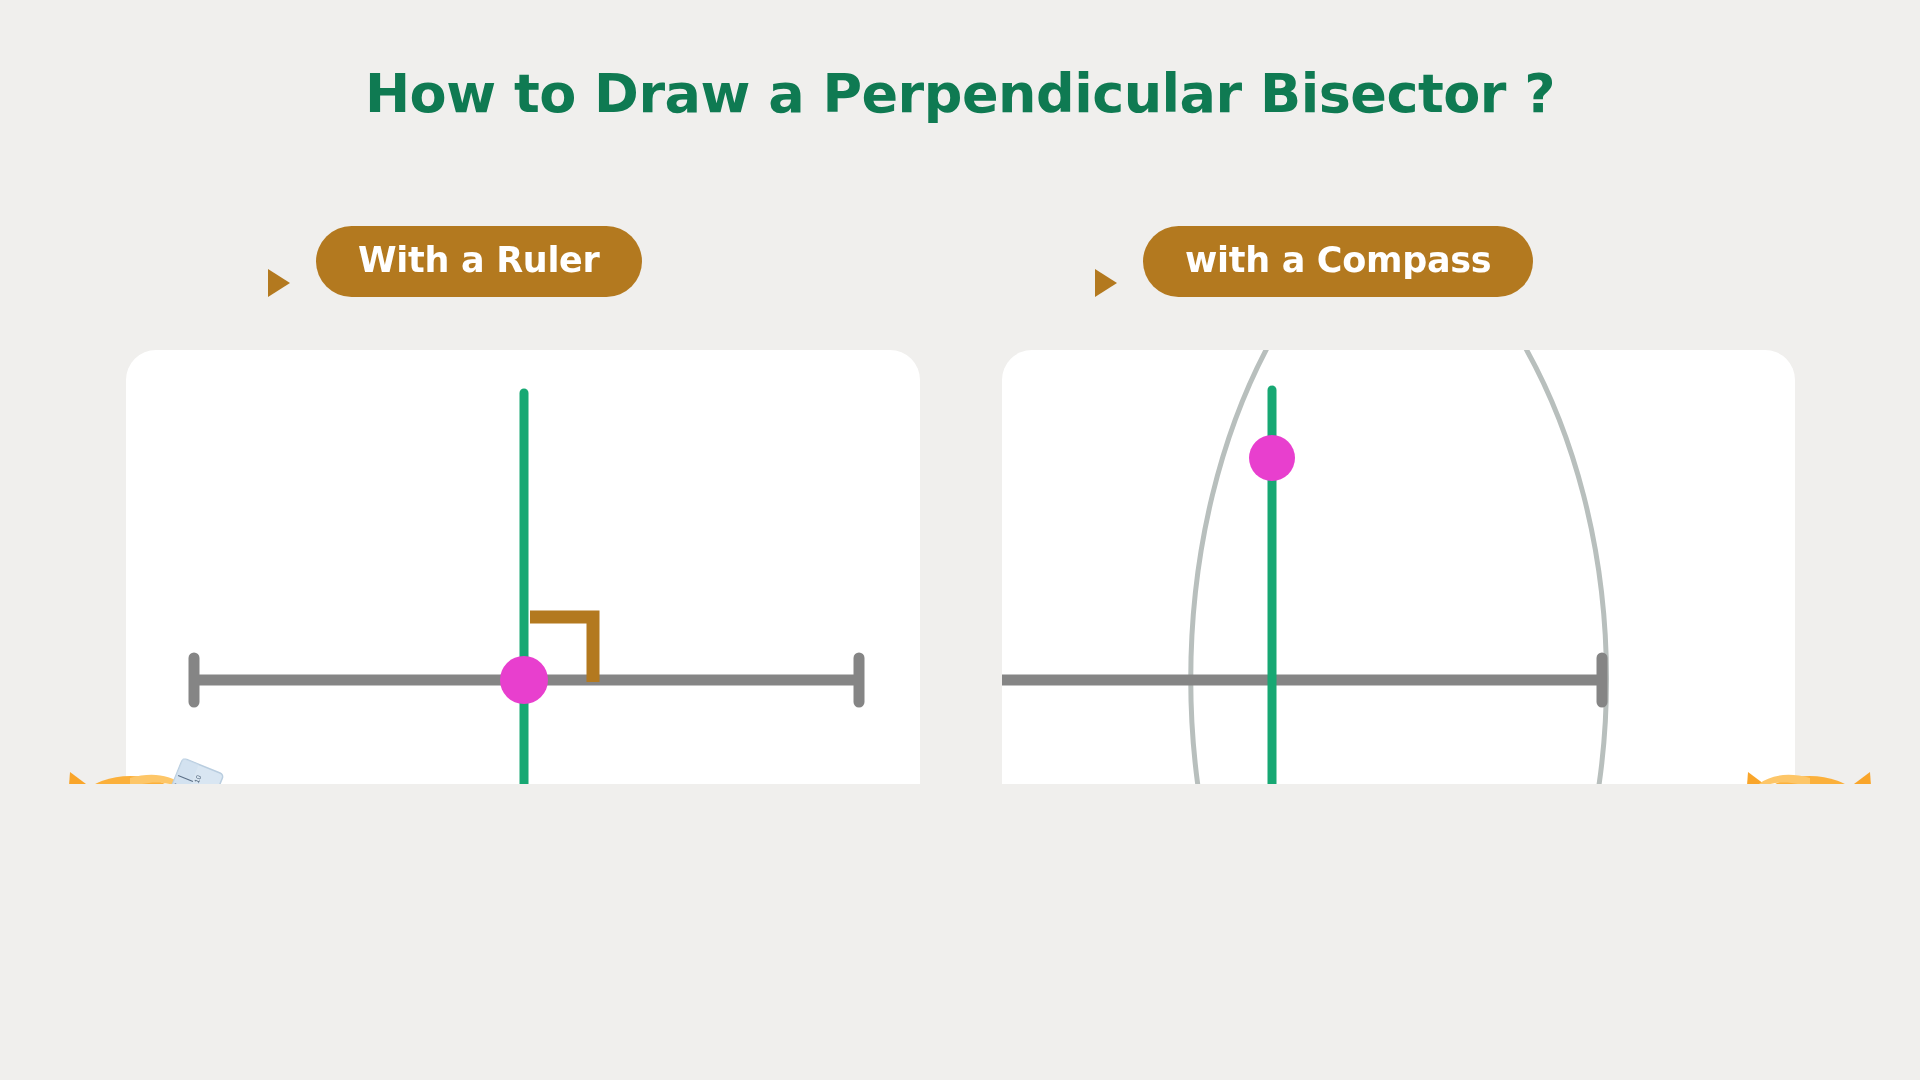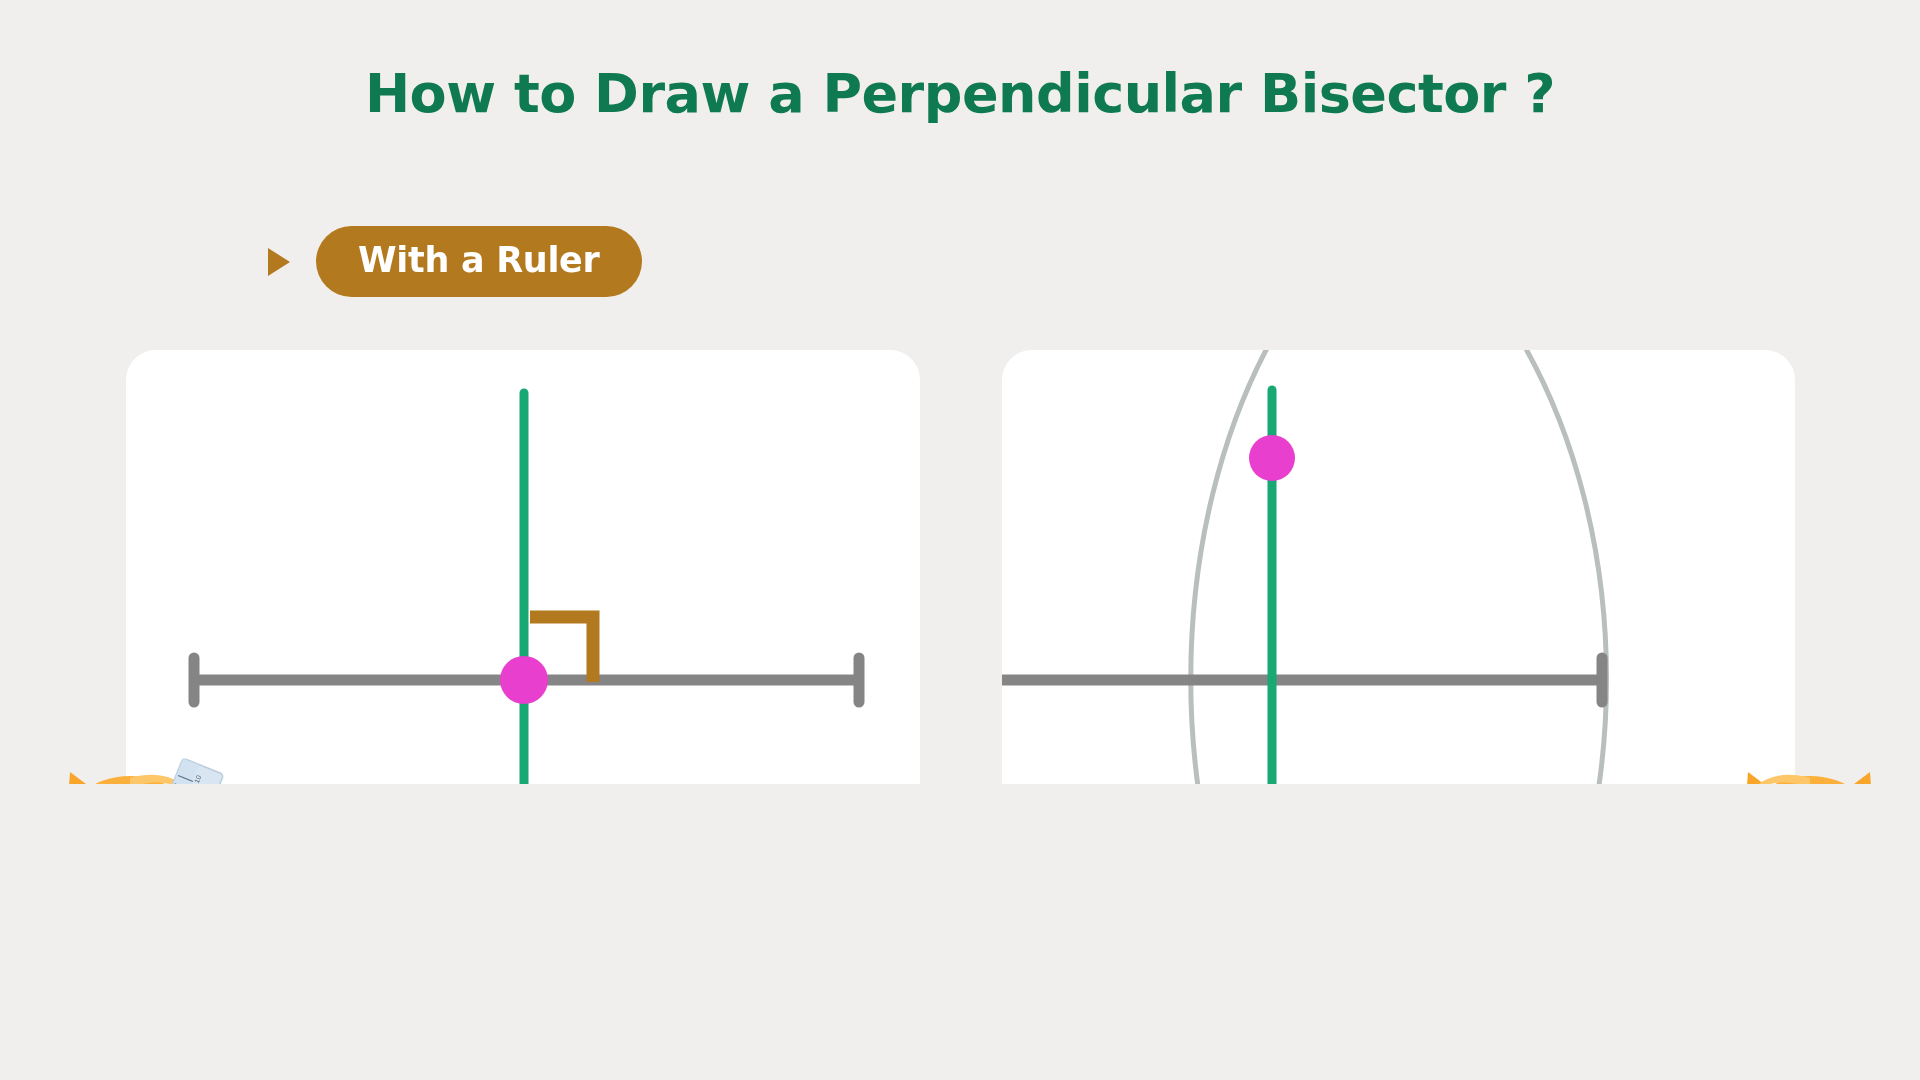--- a/index.html
+++ b/index.html
@@ -27,21 +27,21 @@
     font-weight: 700;
     letter-spacing: -0.5px;
     color: #0f7a52;
     font-family: "DejaVu Sans", sans-serif;
   }
 
   
   .tab-group {
     position: absolute;
     display: flex;
-    align-items: center;
+    align-items: flex-end;
     gap: 26px;
   }
   #tab-group-left  { left: 268px; top: 226px; }
   #tab-group-right { left: 1095px; top: 226px; }
 
   .play-tri {
     width: 0;
     height: 0;
     border-left: 22px solid #b3791f;
     border-top: 14px solid transparent;
@@ -100,20 +100,24 @@
 
 <div id="stage">
 
   <div id="title">How to Draw a Perpendicular Bisector ?</div>
 
   <div class="tab-group" id="tab-group-left">
     <div class="play-tri"></div>
     <button class="pill">With a Ruler</button>
   </div>
 
+  <div class="tab-group" id="tab-group-right">
+    <div class="play-tri"></div>
+    <button class="pill">with a Compass</button>
+  </div>
 
   <div class="card" id="card-left">
     <svg class="diagram" viewBox="0 0 794 730">
 
       <line x1="70" y1="330" x2="735" y2="330" stroke="#858585" stroke-width="11"></line>
 
       <line x1="68" y1="308" x2="68" y2="352" stroke="#858585" stroke-width="11" stroke-linecap="round"></line>
       <line x1="733" y1="308" x2="733" y2="352" stroke="#858585" stroke-width="11" stroke-linecap="round"></line>
 
       <path d="M 404 267 L 467 267 L 467 332" fill="none" stroke="#b3791f" stroke-width="13"></path>

